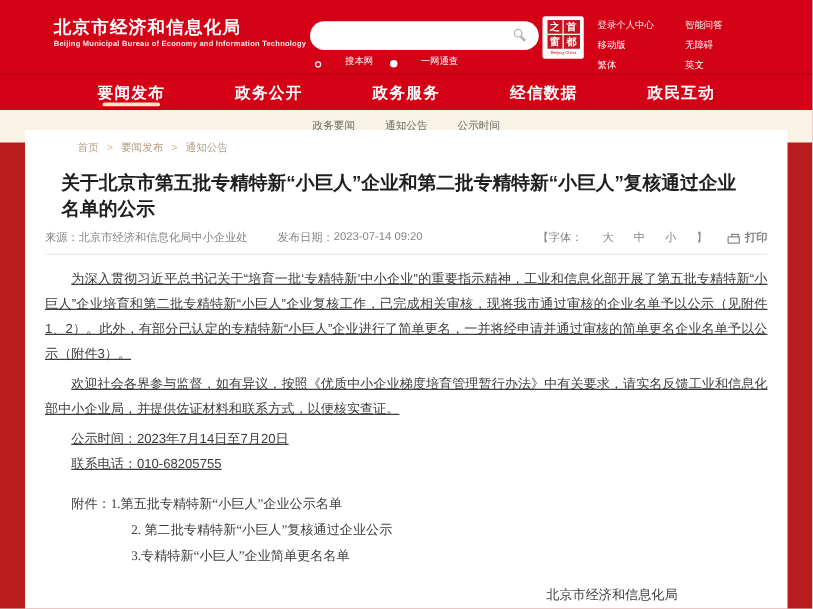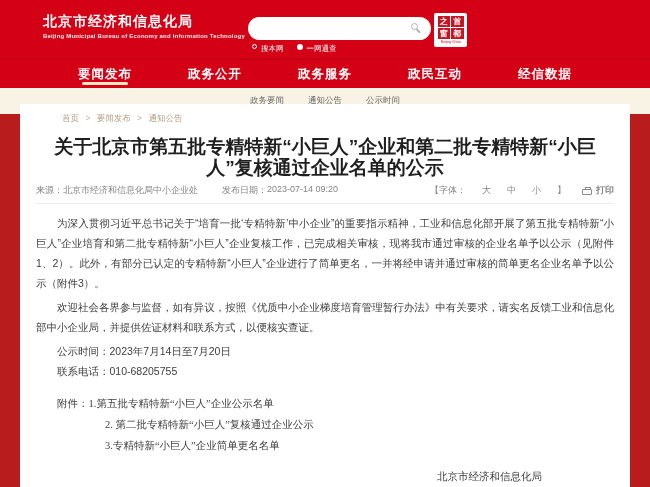--- a/index.html
+++ b/index.html
@@ -11,21 +11,21 @@
   .header { position:relative; height:59px; background:#d40016; }
   .site-name { position:absolute; left:43px; top:13px; color:#fff; font-size:14px; font-weight:bold; letter-spacing:1px; }
   .site-name-en { position:absolute; left:43px; top:33px; color:rgba(255,255,255,.92); font-size:6px; letter-spacing:.2px; font-weight:bold; }
 
   .search-box { position:absolute; left:248px; top:17px; width:183px; height:23px; background:#fff; border-radius:12px; }
   .search-input { position:absolute; left:12px; top:0; width:145px; height:100%; border:none; outline:none; background:transparent; font-size:10px; color:#333; }
   .search-icon { position:absolute; right:13px; top:6px; width:7px; height:7px; border:1.5px solid #b3b3b3; border-radius:50%; cursor:pointer; }
   .search-icon::after { content:""; position:absolute; right:-4px; bottom:-2px; width:5px; height:1.5px; background:#b3b3b3; transform:rotate(45deg); }
 
   .search-scope { position:absolute; left:252px; top:44px; display:flex; gap:13px; align-items:center; color:#fff; font-size:7.5px; }
-  .scope-opt { display:flex; align-items:flex-start; gap:4px; cursor:pointer;font-family:Liberation Serif, serif; }
+  .scope-opt { display:flex; align-items:flex-end; gap:19px; cursor:pointer;font-family:Liberation Serif, serif; }
   .radio-ring { width:5px; height:5px; border:1px solid #fff; border-radius:50%; background:transparent; }
   .radio-dot { width:6px; height:6px; border-radius:50%; background:#fff; }
 
   .seal { position:absolute; left:434px; top:13px; width:33px; height:34px; background:#fff; border-radius:2px; display:flex; flex-direction:column; align-items:center; justify-content:center; cursor:pointer; }
   .seal-grid { width:26px; height:23px; display:grid; grid-template-columns:1fr 1fr; grid-template-rows:1fr 1fr; gap:1px; background:#fff; }
   .seal-grid span { background:#c51422; color:#fff; font-size:8px; line-height:11px; text-align:center; font-weight:bold; }
   .seal-caption { margin-top:1px; font-size:4px; line-height:4px; color:#c51422; transform:scale(.85); white-space:nowrap; }
 
   .quick-links { position:absolute; left:478px; top:15px; display:grid; grid-template-columns:64px auto; row-gap:6px; column-gap:6px; color:#fff; font-size:7.5px; }
   .quick-links span { cursor:pointer; white-space:nowrap; }
@@ -39,36 +39,36 @@
   .subnav { height:26px; background:#f8f3e4; display:flex; justify-content:center; align-items:center; gap:24px; font-size:8.5px; color:#6a6a6a; }
   .subnav span { cursor:pointer; }
 
   
   .card { position:absolute; left:20px; right:20px; top:104px; bottom:0; background:#fff; overflow:hidden; }
 
   .breadcrumb { padding:9px 0 0 42px; font-size:8.5px; color:#b49e83; }
   .breadcrumb .sep { margin:0 4px; color:#c4b29a; }
   .breadcrumb .bc-item { cursor:pointer; }
 
-  .title { width:552px; margin:11px auto 0; text-align:center; font-size:19px; font-weight:bold; color:#1f1f1f; line-height:21px; }
+  .title { width:552px; margin:11px auto 0; text-align:left; font-size:15px; font-weight:bold; color:#1f1f1f; line-height:21px; }
 
   .meta-row { margin:6px 16px 0; display:flex; align-items:center; font-size:9px; color:#858585; }
   .meta-left { display:flex; align-items:flex-start; }
   .meta-gap { width:24px; }
   .meta-right { margin-left:auto; display:flex; align-items:center; gap:16px; }
   .font-controls { display:flex; align-items:center; gap:16px; }
   .font-controls .fs { cursor:pointer; }
   .print-btn { display:flex; align-items:center; gap:4px; cursor:pointer; color:#858585;font-weight:bold; }
   .printer-icon { position:relative; display:inline-block; width:10px; height:6px; border:1px solid #8a8a8a; border-radius:1px; margin-top:2px; }
   .printer-icon::before { content:""; position:absolute; top:-3px; left:2px; width:4px; height:2px; border:1px solid #8a8a8a; border-bottom:none; }
 
   .divider { margin:6px 16px 0; border-bottom:1px solid #ececec; }
 
   .body-text { margin:9px 16px 0; font-size:10.5px; color:#3d3d3d; line-height:20px; }
-  .body-text p { margin:0 0 4px; text-indent:21px; text-align:justify; }
+  .body-text p { margin:0 0 4px; text-indent:21px; text-align:justify;text-decoration:underline; }
   .body-text p.plain { margin-bottom:0; }
 
   .attachments { margin:12px 16px 0; font-size:10.5px; color:#3d3d3d; line-height:21px; }
   .attach-line1 { padding-left:21px; }
   .attach-item { cursor:pointer;font-family:Liberation Serif, serif; }
   .attach-item.sub { display:block; padding-left:69px; }
 
   .signature { margin:12px 88px 0 0; text-align:center; float:right; font-size:10.5px; color:#3d3d3d; line-height:17px; }
   .signature div { margin-bottom:6px; }
 </style>
@@ -100,37 +100,45 @@
     <div class="seal">
       <div class="seal-grid">
         <span>之</span>
         <span>首</span>
         <span>窗</span>
         <span>都</span>
       </div>
       <div class="seal-caption">Beijing·China</div>
     </div>
 
+    <div class="quick-links">
+      <span>登录个人中心</span>
+      <span>智能问答</span>
+      <span>移动版</span>
+      <span>无障碍</span>
+      <span>繁体</span>
+      <span>英文</span>
+    </div>
   </div>
 
   <div class="nav">
     <div class="nav-item active">
       <span>要闻发布</span>
     </div>
     <div class="nav-item">
       <span>政务公开</span>
     </div>
     <div class="nav-item">
       <span>政务服务</span>
     </div>
     <div class="nav-item">
+      <span>经信数据</span>
+    </div>
+    <div class="nav-item">
       <span>政民互动</span>
-    </div>
-    <div class="nav-item">
-      <span>经信数据</span>
     </div>
   </div>
 
   <div class="subnav">
     <span>政务要闻</span>
     <span>通知公告</span>
     <span>公示时间</span>
   </div>
 
   <div class="card">

